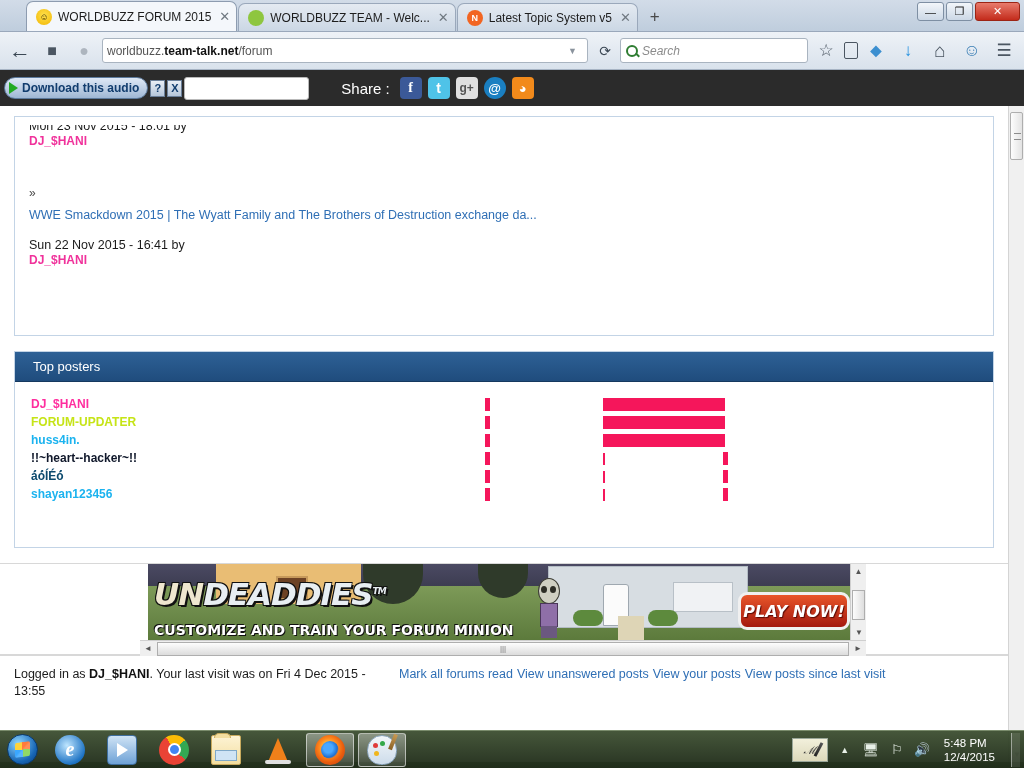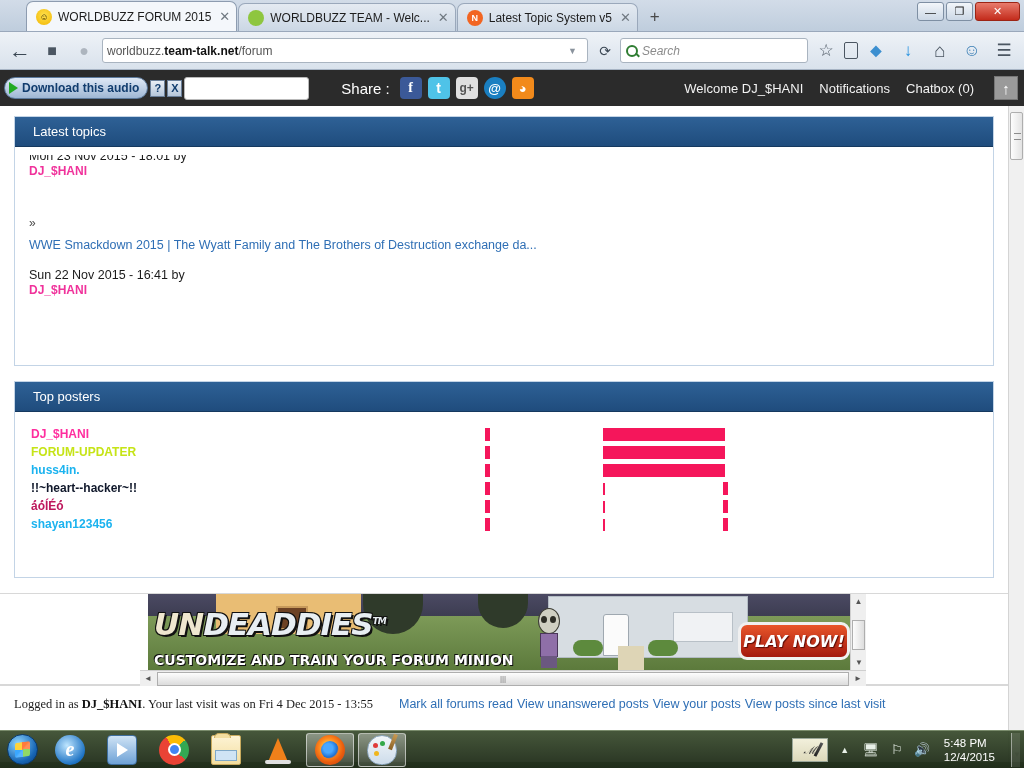--- a/index.html
+++ b/index.html
@@ -330,21 +330,21 @@
     font-size: 8px; color: #777;
   }
 
   
   #footer-bar {
     margin: 0 -14px; border-top: 1px solid #d8d8d8;
     background: #fff; padding: 10px 14px 0 14px;
     display: flex; align-items: flex-start; height: 52px;
   }
   #footer-login {
-    width: 385px; font-size: 12.5px; color: #1c1c1c; line-height: 17px; font-family: Liberation Serif, serif;
+    width: 385px; font-size: 12.5px; color: #1c1c1c; line-height: 17px;
   }
   #footer-login b { color: #111; }
   #footer-links {
     display: flex; gap: 4px; font-size: 12.5px; color: #2f6fb5;
     padding-top: 1px;
   }
 
   
   #taskbar {
     position: absolute; left: 0; bottom: 0; width: 1024px; height: 38px;
@@ -514,33 +514,26 @@
 
     <div id="share-block">
       <span id="share-label">Share :</span>
       <span class="share-icon si-fb">f</span>
       <span class="share-icon si-tw">t</span>
       <span class="share-icon si-gp">g+</span>
       <span class="share-icon si-mail">@</span>
       <span class="share-icon si-rss">◕</span>
     </div>
 
-    <div id="toolbar-right">
-      <span>Welcome DJ_$HANI</span>
-      <span>Notifications</span>
-      <span>Chatbox (0)</span>
-      <span id="scroll-top-button">↑</span>
-    </div>
   </div>
 
   <div id="page-area">
     <div id="page-content">
 
       <div class="panel">
-        <div class="panel-header">Latest topics</div>
         <div class="panel-body" id="latest-topics-body">
 
           <div style="padding-top:2px;">
             <div class="topic-meta" style="clip-path: inset(6px 0 0 0);">Mon 23 Nov 2015 - 18:01 by</div>
             <div class="topic-author">DJ_$HANI</div>
           </div>
 
           <div style="padding-top:38px;">
             <div class="topic-chevron">»</div>
             <div class="topic-title" style="margin-top:7px;">WWE Smackdown 2015 | The Wyatt Family and The Brothers of Destruction exchange da...</div>
@@ -581,21 +574,21 @@
           <div class="poster-row">
             <span class="poster-name" style="color:#0f172a;">!!~heart--hacker~!!</span>
             <span class="bar-track">
               <span class="bar-cap-left" style="background:#f5165b;"></span>
               <span class="bar-line" style="left:118px;background:#f5165b;"></span>
               <span class="bar-cap-right" style="left:238px;background:#f5165b;"></span>
             </span>
           </div>
 
           <div class="poster-row">
-            <span class="poster-name" style="color:#be185d;">á́ó́ÍÉó́</span>
+            <span class="poster-name" style="color:#0c4a6e;">á́ó́ÍÉó́</span>
             <span class="bar-track">
               <span class="bar-cap-left" style="background:#f5165b;"></span>
               <span class="bar-line" style="left:118px;background:#f5165b;"></span>
               <span class="bar-cap-right" style="left:238px;background:#f5165b;"></span>
             </span>
           </div>
 
           <div class="poster-row">
             <span class="poster-name" style="color:#1bb3ef;">shayan123456</span>
             <span class="bar-track">

